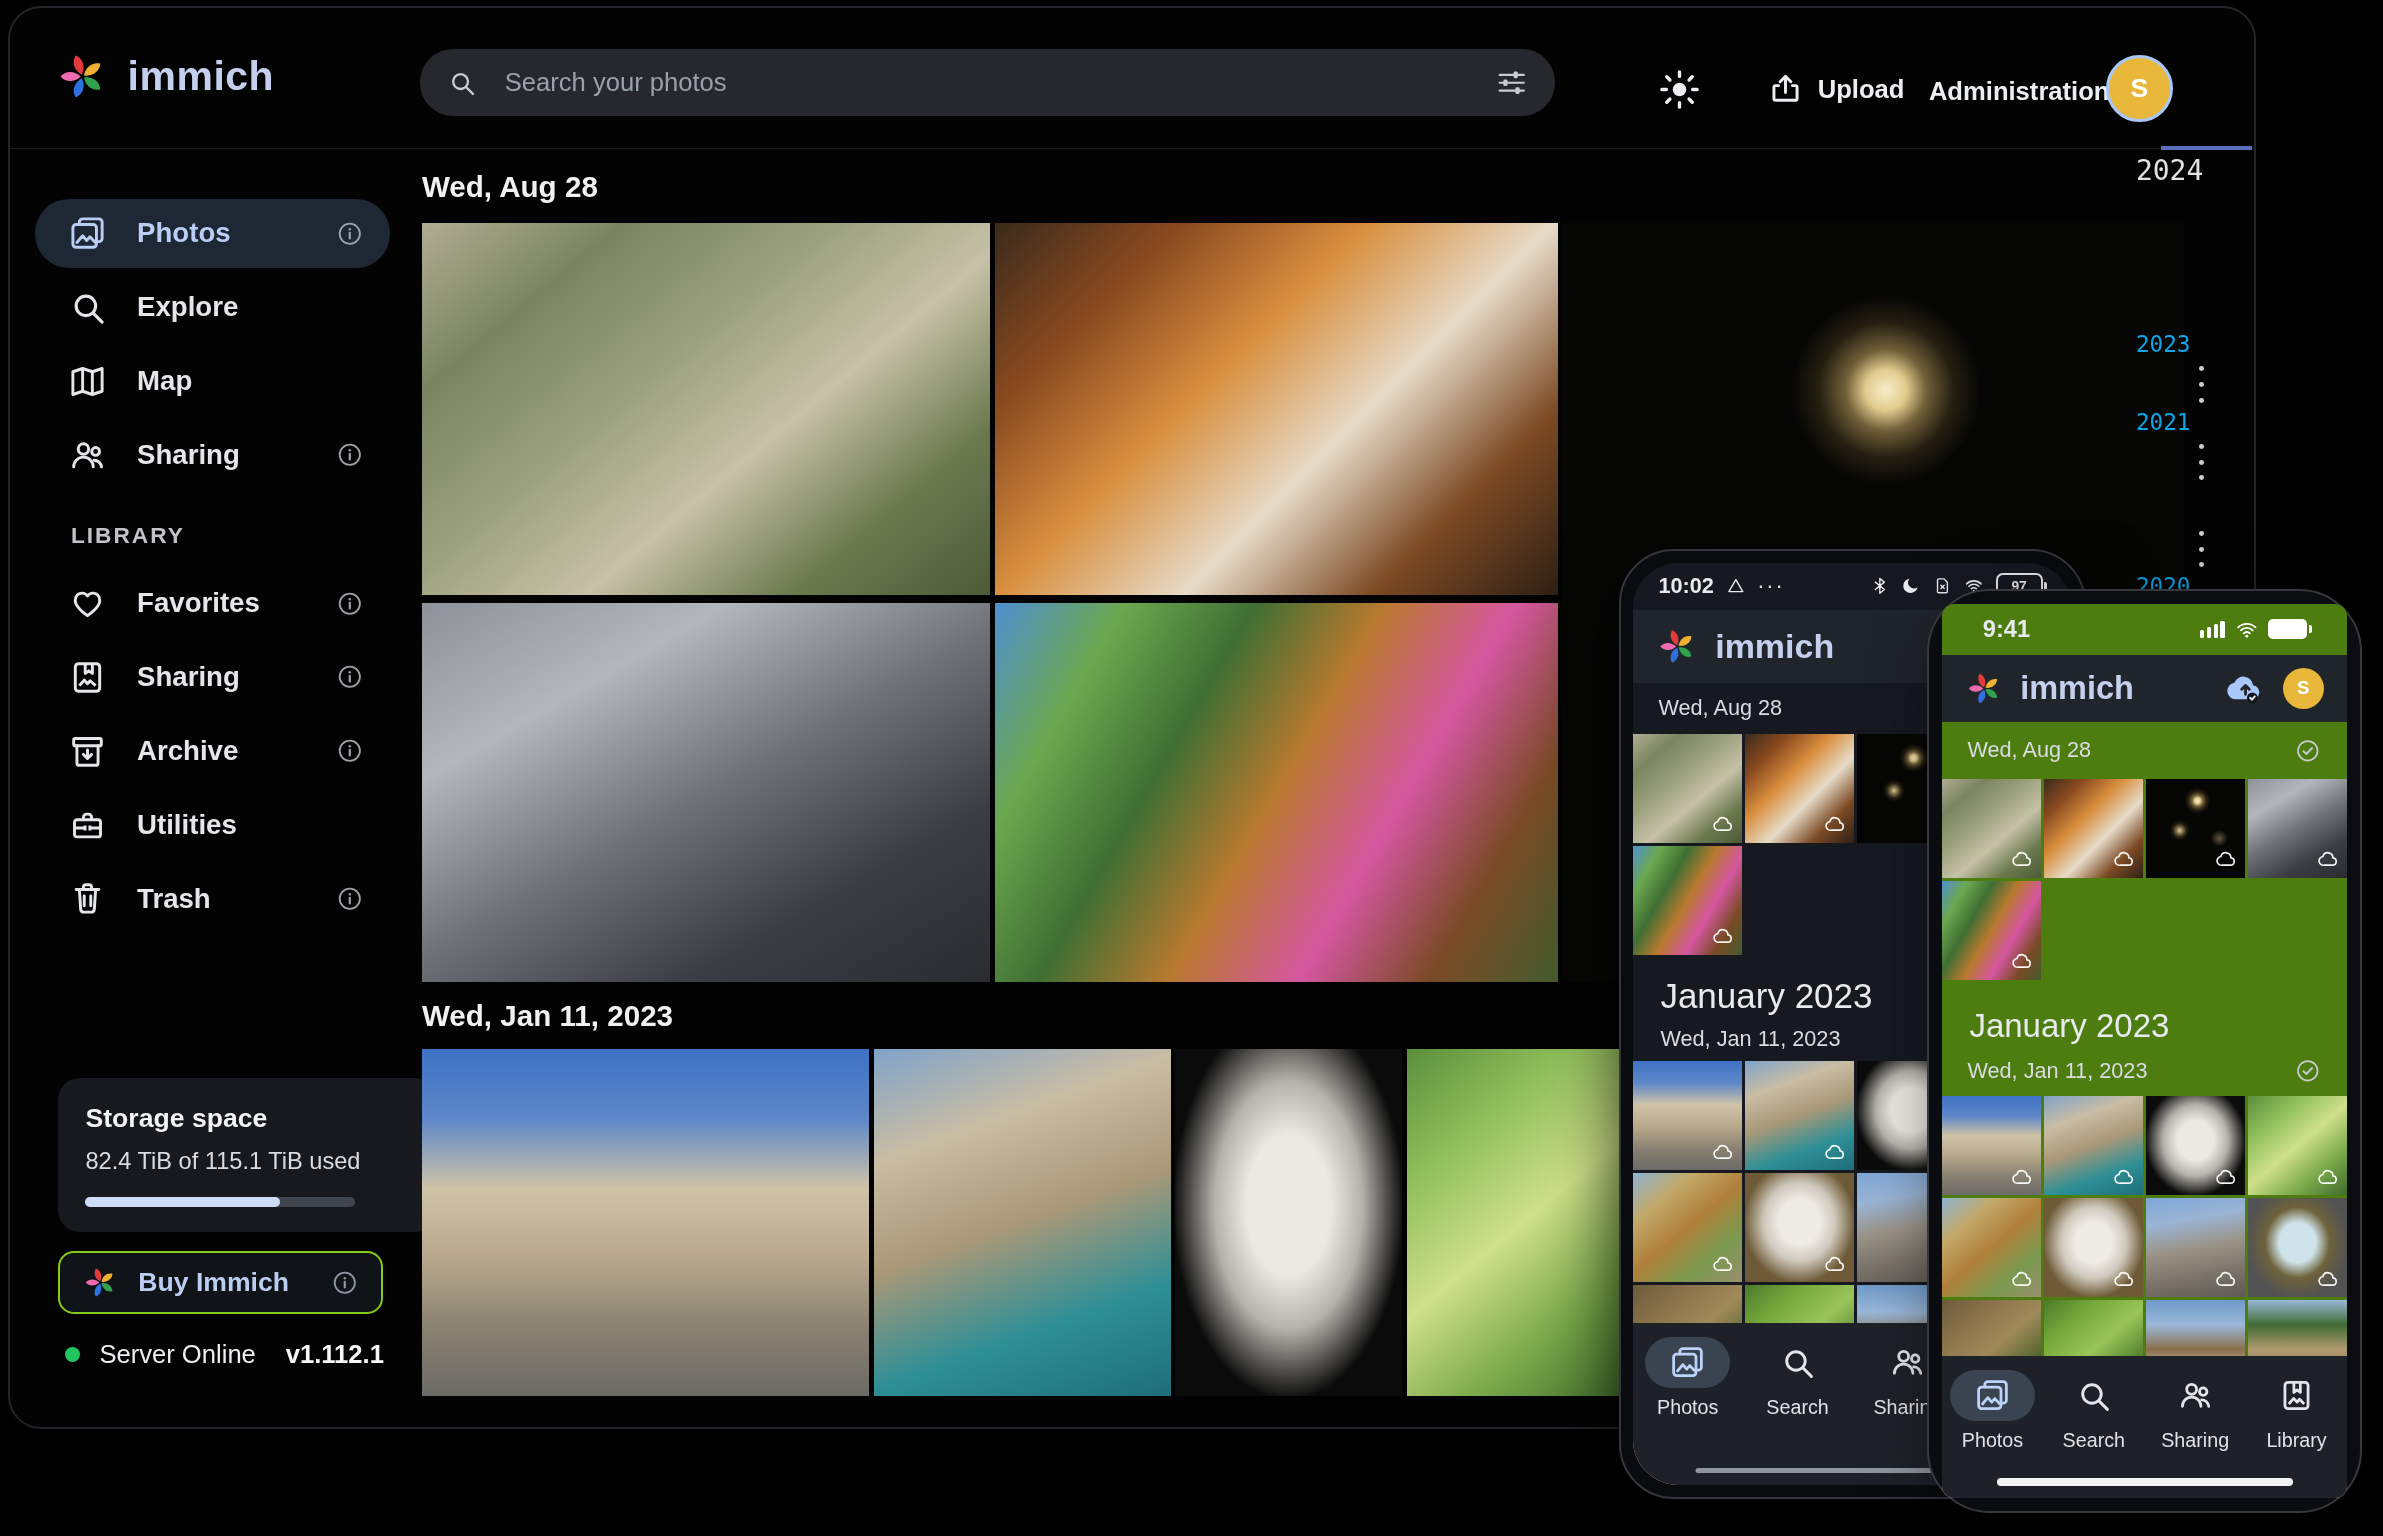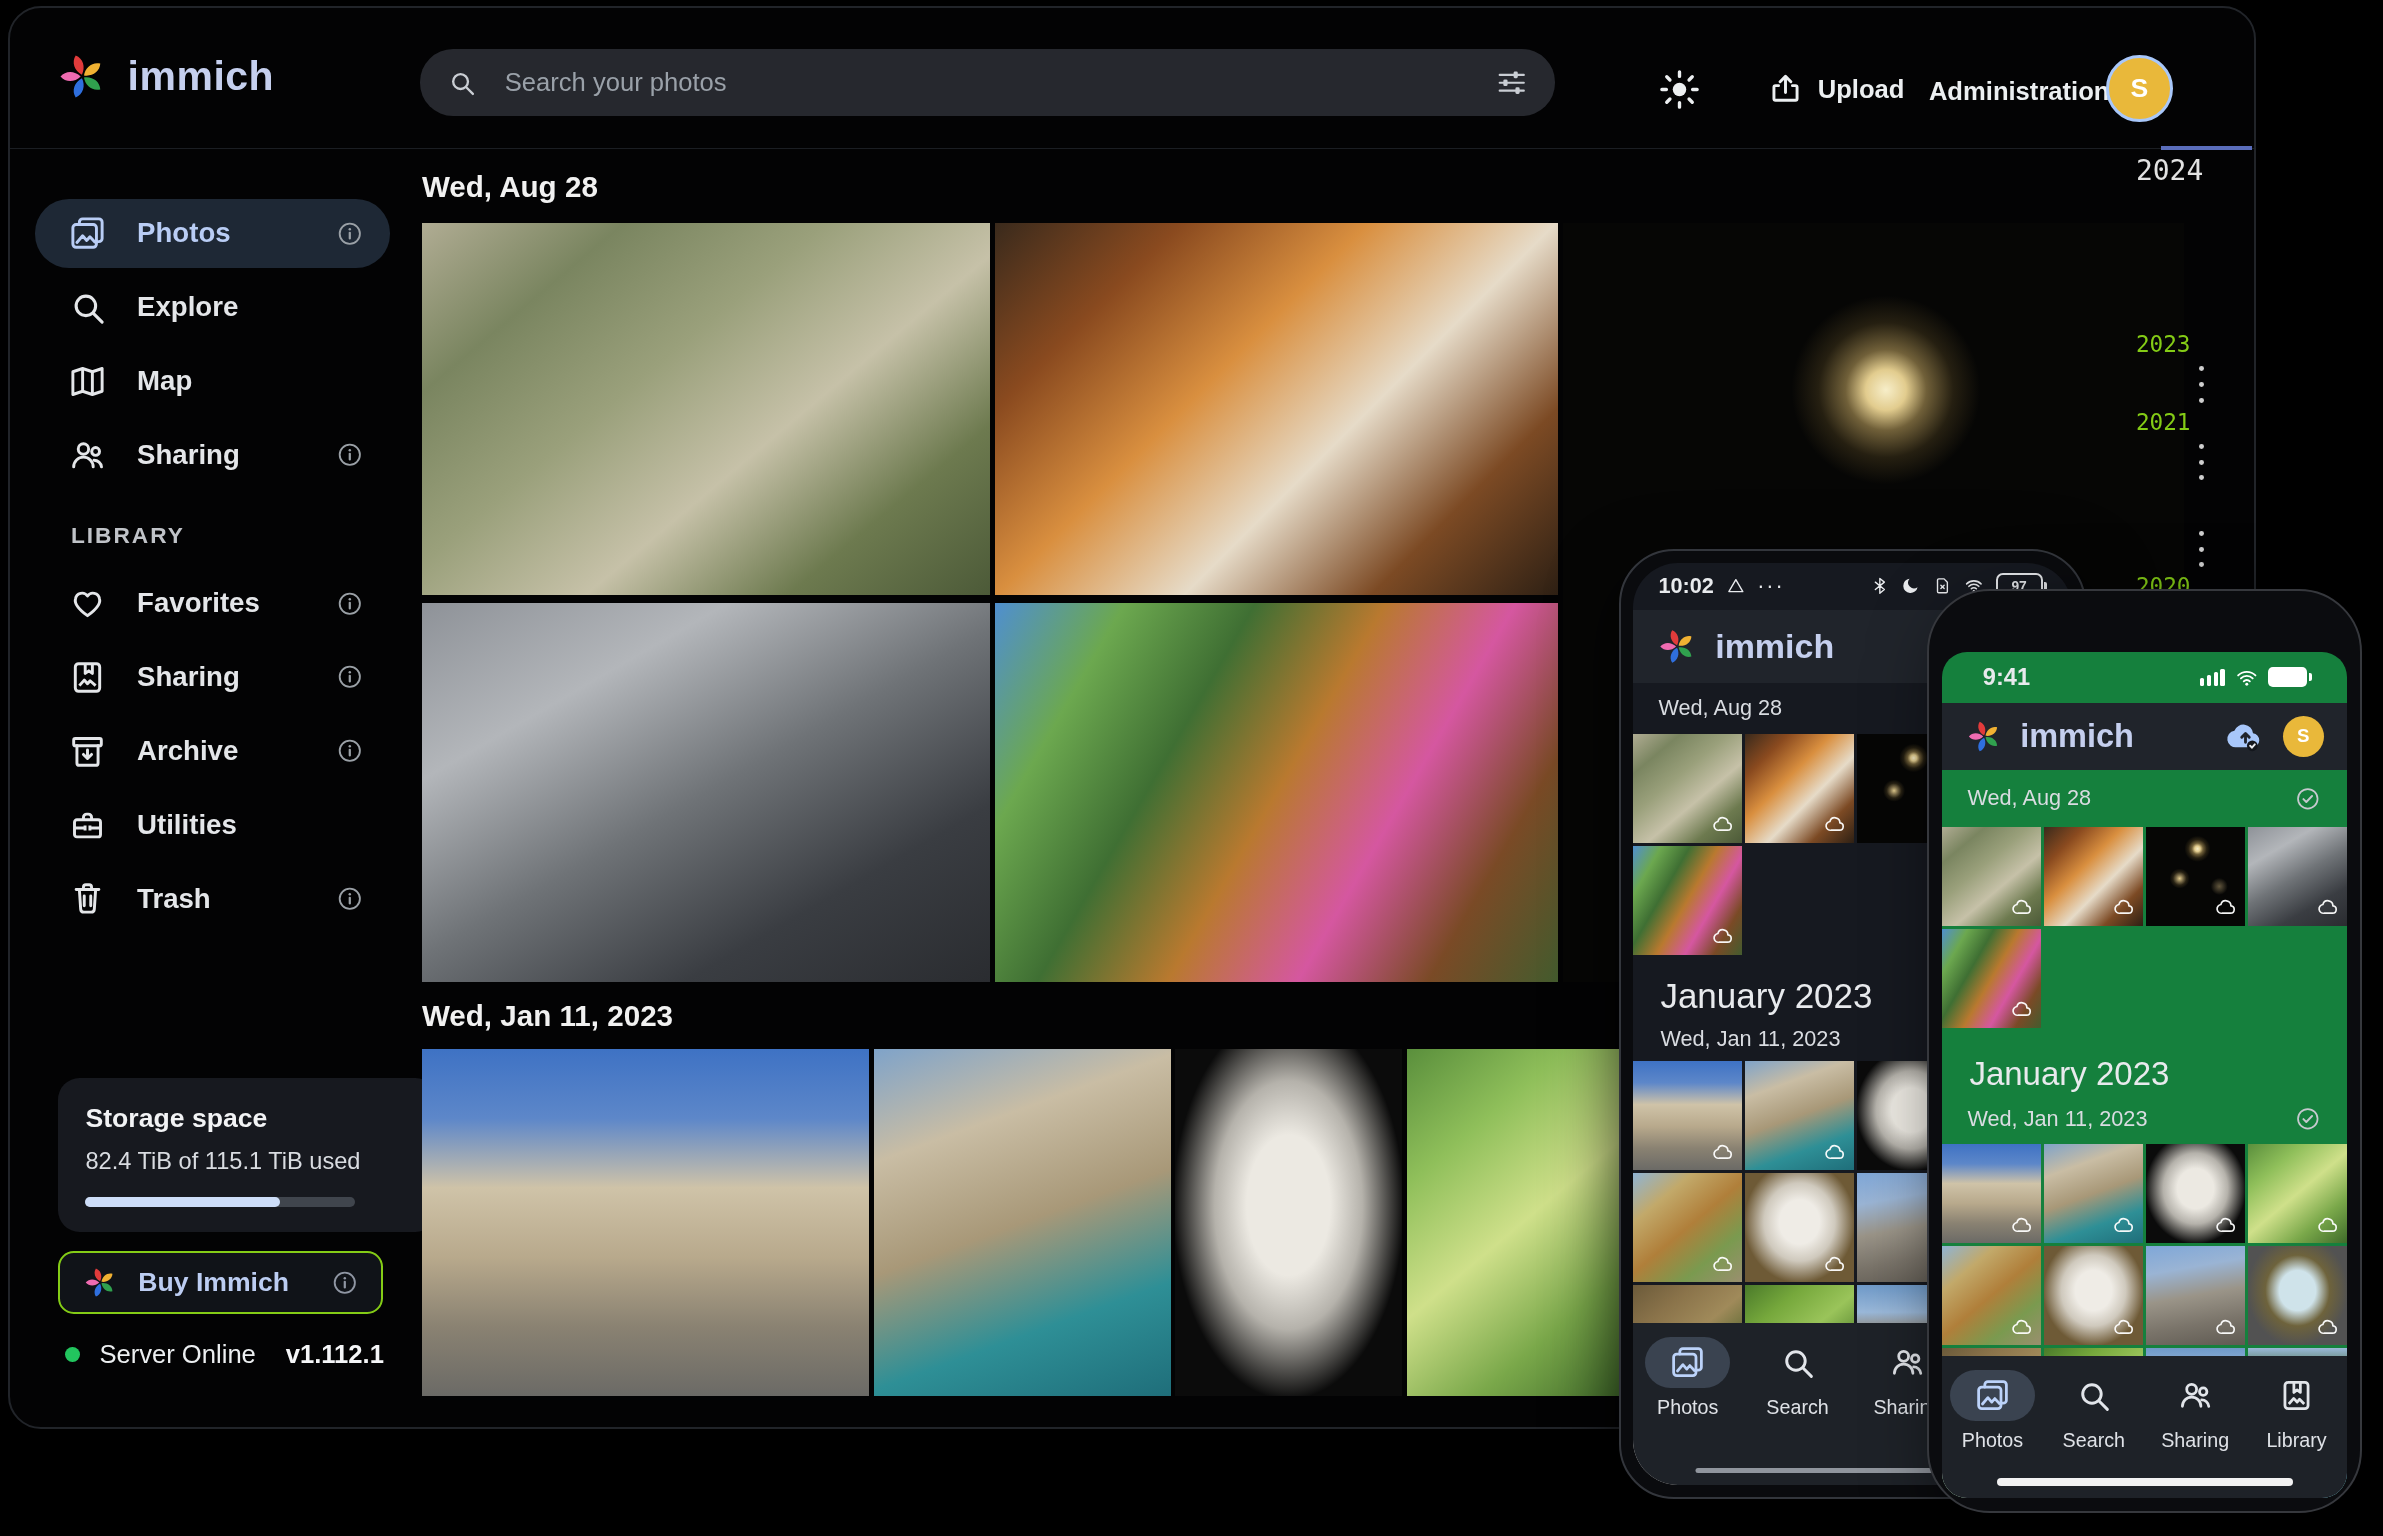--- a/index.html
+++ b/index.html
@@ -47,32 +47,32 @@
   #server-row .st{flex:1;font-size:25.6px;color:#eceff1;}
   #server-row .v{font-size:25.6px;font-weight:600;color:#f5f6f8;}
   
   .date-head{position:absolute;font-size:29.6px;font-weight:700;color:#f1f1f1;}
   .dtile{position:absolute;background:#111;}
   
   #scrub-line{position:absolute;left:2151px;top:138px;width:91px;height:3.9px;}
   #scrub-year-top{position:absolute;left:2126px;top:146px;font-family:"DejaVu Sans Mono",monospace;
                   font-size:28px;color:#e2e2e2;}
   #scrubber{position:absolute;left:2126px;top:323px;width:89px;display:flex;flex-direction:column;}
-  .scrub-year{font-family:"DejaVu Sans Mono",monospace;font-size:22.7px;color:#84cc16;height:29.6px;}
+  .scrub-year{font-family:"DejaVu Sans Mono",monospace;font-size:22.7px;color:#0ea5e9;height:29.6px;}
   .scrub-dots{display:flex;flex-direction:column;gap:10.8px;margin:5.9px 0 5.9px 63px;}
   .scrub-dots i{width:4.9px;height:4.9px;border-radius:50%;background:#cfcfcf;display:block;}
   .scrub-gap{height:39px;}
   
   .phone{position:absolute;box-sizing:border-box;}
   #phone1{left:1619px;top:549px;width:467px;height:950px;background:#0a0b0e;border:2px solid #33363c;
           border-radius:55px;z-index:10;box-shadow:0 23.6px 69px rgba(0,0,0,.75);}
   #phone1 .screen{position:absolute;inset:11.8px;border-radius:45px;background:#161920;overflow:hidden;}
   #phone2{left:1927px;top:589px;width:435px;height:924px;background:#0b0c0f;border:2px solid #36383d;
           border-radius:63px;z-index:20;box-shadow:25.6px 29.6px 79px rgba(0,0,0,.72);}
-  #phone2 .screen{position:absolute;inset:12.8px;border-radius:25px;background:#15803d;overflow:hidden;margin-top:48px;}
+  #phone2 .screen{position:absolute;inset:12.8px;border-radius:12px;background:#4d7c0f;overflow:hidden;}
   .statusbar{display:flex;align-items:center;justify-content:space-between;padding:0 25.6px;height:47px;}
   .statusbar .lft,.statusbar .rgt{display:flex;align-items:center;gap:11.8px;}
   .statusbar .tm{font-size:21.7px;font-weight:600;color:#e8eaed;}
   .batt-a{display:flex;align-items:center;}
   .batt-a .body{width:43px;height:23.6px;border:2px solid #e8eaed;border-radius:6.9px;display:flex;
                 align-items:center;justify-content:center;font-size:13.8px;font-weight:600;color:#e8eaed;}
   .batt-a .nub{width:3px;height:8.9px;background:#e8eaed;border-radius:0 2px 2px 0;margin-left:1px;}
   .batt-i{display:flex;align-items:center;}
   .batt-i .body{width:39px;height:19.7px;background:#fff;border-radius:4.9px;}
   .batt-i .nub{width:3px;height:7.9px;background:#fff;border-radius:0 2px 2px 0;margin-left:2px;}

